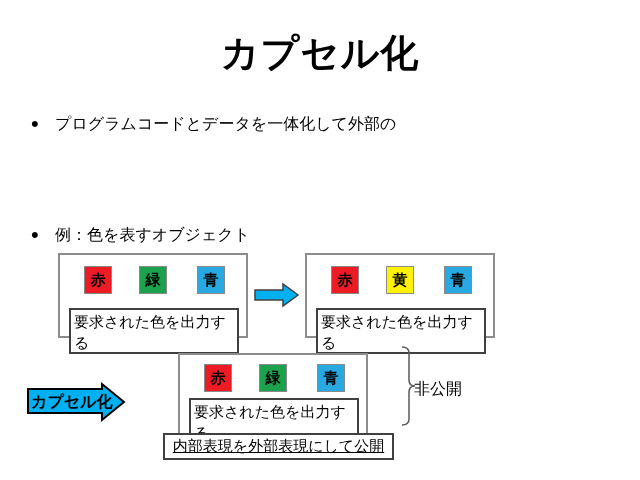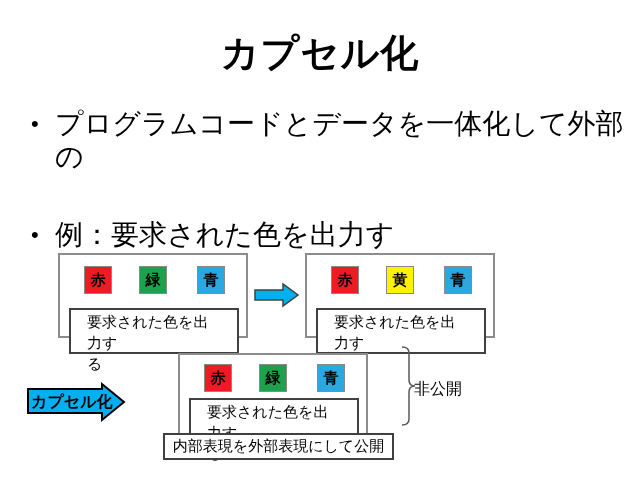--- a/index.html
+++ b/index.html
@@ -7,21 +7,21 @@
     position:relative; width:640px; height:480px; background:#ffffff;
     font-family:"Liberation Sans","DejaVu Sans",sans-serif; color:#000;
     overflow:hidden;
   }
   .title {
     position:absolute; top:28px; left:0; width:640px; text-align:center;
     font-size:38px; font-weight:600; letter-spacing:1px;
   }
   .bullet { position:absolute; left:31px; display:flex; }
   .bullet .marker { width:24px; font-size:22px; line-height:33px; flex:0 0 24px; }
-  .bullet .btext { font-size:28px; line-height:33px; }
+  .bullet .btext { font-size:16px; line-height:33px; }
   #bullet1 { top:107px; }
   #bullet2 { top:218px; }
 
   .obj-box {
     position:absolute; border:2px solid #8c8c8c; background:#fff;
     box-sizing:border-box;
   }
   #group-before { left:58px; top:253px; width:190px; height:85px; }
   #group-after  { left:305px; top:253px; width:190px; height:85px; }
   #group-encap  { left:178px; top:353px; width:190px; height:84px; }
@@ -32,28 +32,28 @@
     font-size:15px; font-weight:600; box-sizing:border-box;
   }
   .chip.c1 { left:24px; top:11px; }
   .chip.c2 { left:79px; top:11px; }
   .chip.c3 { left:137px; top:11px; }
   #group-encap .chip { top:9px; }
 
   .caption {
     position:absolute; left:9px; top:53px; width:170px; height:46px;
     border:2px solid #404040; background:#fff; box-sizing:border-box;
-    font-size:15px; line-height:21px; padding:1px 16px;
+    font-size:15px; line-height:21px; padding:1px 3px;
   }
   #group-encap .caption { top:43px; }
 
   .publish-box {
     position:absolute; left:163px; top:433px; width:231px; height:27px;
     border:2px solid #404040; background:#fff; box-sizing:border-box;
-    font-size:15px; line-height:22px; text-align:center; z-index:5;
+    font-size:15px; line-height:22px; text-align:center; z-index:5;text-decoration:underline;
   }
   .private-label { position:absolute; left:414px; top:379px; font-size:16px; }
   .encap-arrow-label {
     position:absolute; left:31px; top:392px; font-size:16px; font-weight:600; z-index:3;
   }
   svg { position:absolute; overflow:visible; }
   #arrow-mid   { left:253px; top:282px; }
   #arrow-encap { left:26px;  top:381px; z-index:2; }
   #brace       { left:396px; top:342px; }
 </style>
@@ -67,21 +67,21 @@
   <div class="bullet" id="bullet1">
     <span class="marker">•</span>
     <div class="btext">
       <div>プログラムコードとデータを一体化して外部の</div>
     </div>
   </div>
 
   <div class="bullet" id="bullet2">
     <span class="marker">•</span>
     <div class="btext">
-      <div>例：要求された色を出力す</div>
+      <div>例：色を表すオブジェクト</div>
     </div>
   </div>
 
   <div class="obj-box" id="group-before">
     <div class="chip c1" style="background: rgb(237, 28, 36);">赤</div>
     <div class="chip c2" style="background: rgb(28, 162, 76);">緑</div>
     <div class="chip c3" style="background: rgb(41, 169, 225);">青</div>
     <div class="caption">
       <div>要求された色を出力す</div>
       <div>る</div>

